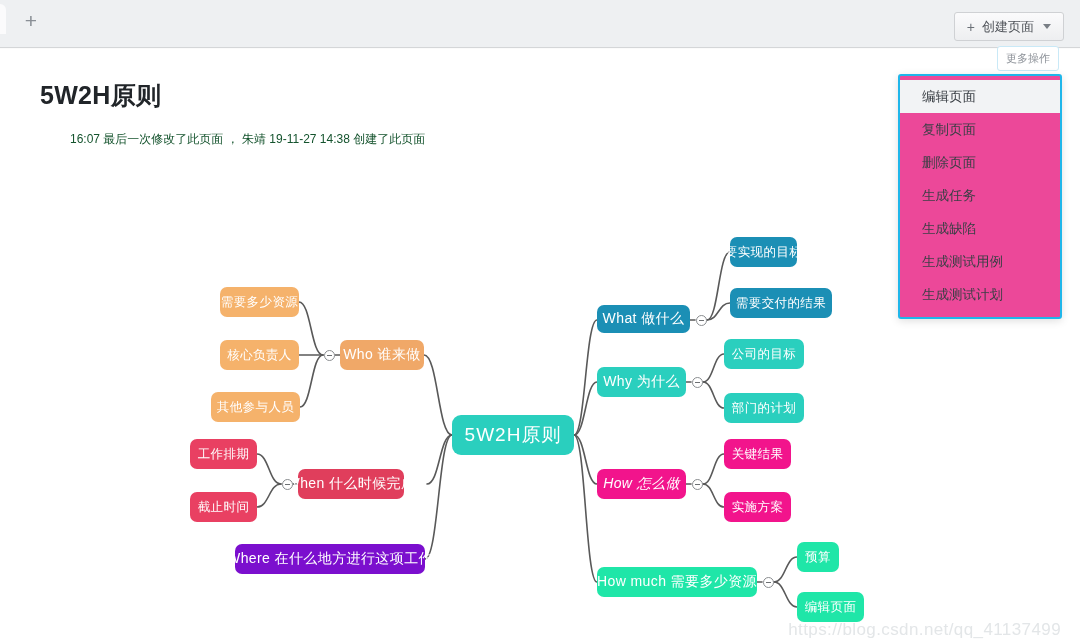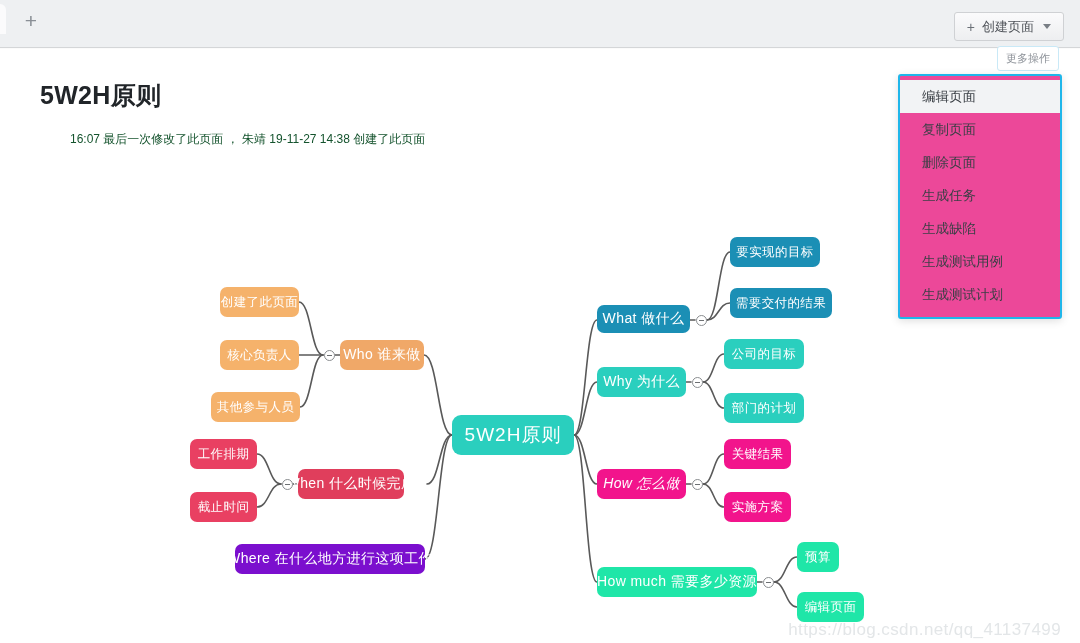--- a/index.html
+++ b/index.html
@@ -241,37 +241,37 @@
         <path d="M 452 386 C 439.5 386, 439.5 435, 427 435" fill="none" stroke="#595959" stroke-width="1.6" stroke-linecap="round"></path>
         <path d="M 298 435 L 293 435" fill="none" stroke="#595959" stroke-width="1.6" stroke-linecap="round"></path>
         <path d="M 281 435 C 269 435, 269 405, 257 405" fill="none" stroke="#595959" stroke-width="1.6" stroke-linecap="round"></path>
         <path d="M 281 435 C 269 435, 269 458, 257 458" fill="none" stroke="#595959" stroke-width="1.6" stroke-linecap="round"></path>
         <path d="M 452 386 C 438.5 386, 438.5 510, 425 510" fill="none" stroke="#595959" stroke-width="1.6" stroke-linecap="round"></path>
       </svg>
     <div id="mm-nodes">
         <div class="node root" style="left: 452px; top: 366px; width: 122px; height: 40px; background: rgb(42, 207, 190);">5W2H原则</div>
         <div class="node branch" style="left: 597px; top: 256px; width: 93px; height: 28px; background: rgb(27, 143, 181);">What 做什么</div>
         <div class="collapse-dot" style="left: 695.5px; top: 265.5px;"></div>
-        <div class="node leaf" style="left: 730px; top: 188px; width: 90px; height: 30px; background: rgb(27, 143, 181);">要实现的目标</div>
+        <div class="node leaf" style="left: 730px; top: 188px; width: 67px; height: 30px; background: rgb(27, 143, 181);">要实现的目标</div>
         <div class="node leaf" style="left: 730px; top: 239px; width: 102px; height: 30px; background: rgb(27, 143, 181);">需要交付的结果</div>
         <div class="node branch" style="left: 597px; top: 318px; width: 89px; height: 30px; background: rgb(42, 207, 190);">Why 为什么</div>
         <div class="collapse-dot" style="left: 691.5px; top: 327.5px;"></div>
         <div class="node leaf" style="left: 724px; top: 290px; width: 80px; height: 30px; background: rgb(42, 207, 190);">公司的目标</div>
         <div class="node leaf" style="left: 724px; top: 344px; width: 80px; height: 30px; background: rgb(42, 207, 190);">部门的计划</div>
         <div class="node branch" style="left: 597px; top: 420px; width: 89px; height: 30px; background: rgb(242, 20, 140); font-style: italic;">How 怎么做</div>
         <div class="collapse-dot" style="left: 691.5px; top: 429.5px;"></div>
         <div class="node leaf" style="left: 724px; top: 390px; width: 67px; height: 30px; background: rgb(242, 20, 140);">关键结果</div>
         <div class="node leaf" style="left: 724px; top: 443px; width: 67px; height: 30px; background: rgb(242, 20, 140);">实施方案</div>
         <div class="node branch" style="left: 597px; top: 518px; width: 160px; height: 30px; background: rgb(31, 230, 168);">How much 需要多少资源</div>
         <div class="collapse-dot" style="left: 762.5px; top: 527.5px;"></div>
         <div class="node leaf" style="left: 797px; top: 493px; width: 42px; height: 30px; background: rgb(31, 230, 168);">预算</div>
         <div class="node leaf" style="left: 797px; top: 543px; width: 67px; height: 30px; background: rgb(31, 230, 168);">编辑页面</div>
         <div class="node branch" style="left: 340px; top: 291px; width: 84px; height: 30px; background: rgb(240, 168, 104);">Who 谁来做</div>
         <div class="collapse-dot" style="left: 323.5px; top: 300.5px;"></div>
-        <div class="node leaf" style="left: 220px; top: 238px; width: 79px; height: 30px; background: rgb(245, 178, 107);">创建了此页面</div>
+        <div class="node leaf" style="left: 220px; top: 238px; width: 79px; height: 30px; background: rgb(245, 178, 107);">需要多少资源</div>
         <div class="node leaf" style="left: 220px; top: 291px; width: 79px; height: 30px; background: rgb(245, 178, 107);">核心负责人</div>
         <div class="node leaf" style="left: 211px; top: 343px; width: 89px; height: 30px; background: rgb(245, 178, 107);">其他参与人员</div>
         <div class="node branch" style="left: 298px; top: 420px; width: 106px; height: 30px; background: rgb(224, 62, 92);">When 什么时候完成</div>
         <div class="collapse-dot" style="left: 281.5px; top: 429.5px;"></div>
         <div class="node leaf" style="left: 190px; top: 390px; width: 67px; height: 30px; background: rgb(233, 64, 98);">工作排期</div>
         <div class="node leaf" style="left: 190px; top: 443px; width: 67px; height: 30px; background: rgb(233, 64, 98);">截止时间</div>
         <div class="node branch" style="left: 235px; top: 495px; width: 190px; height: 30px; background: rgb(123, 15, 206);">Where 在什么地方进行这项工作</div>
       </div>
   </div>
 

